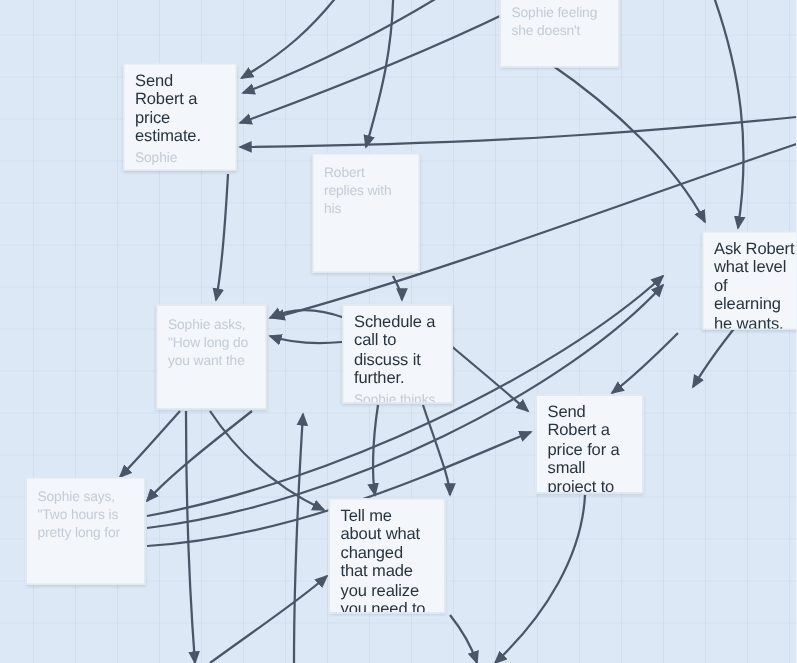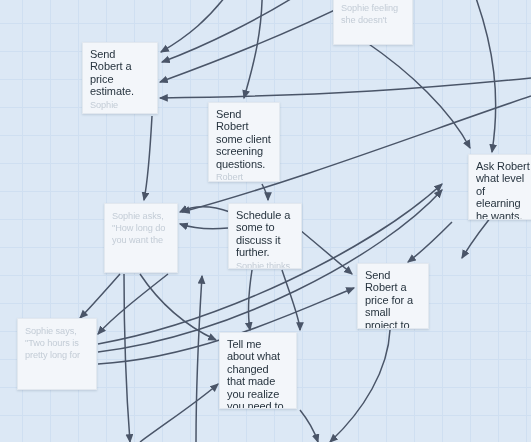--- a/index.html
+++ b/index.html
@@ -95,32 +95,31 @@
   <div id="node-layer">
       <div class="node" style="left: 333px; top: -30px; width: 80px; height: 75px;">
         <div class="node-title">the course length.</div>
         <div class="node-sub">Sophie feeling she doesn't</div>
       </div>
       <div class="node" style="left: 82px; top: 42px; width: 76px; height: 72px;">
         <div class="node-title">Send Robert a price estimate.</div>
         <div class="node-sub">Sophie provides a fixed-price quote based on</div>
       </div>
       <div class="node" style="left: 208px; top: 102px; width: 72px; height: 80px;">
-        <div class="node-title">Send Robert some client screening questions.</div>
         <div class="node-sub">Robert replies with his</div>
       </div>
       <div class="node" style="left: 468px; top: 154px; width: 70px; height: 66px;">
         <div class="node-title">Ask Robert what level of elearning he wants.</div>
         <div class="node-sub">Sophie is feeling better</div>
       </div>
       <div class="node" style="left: 104px; top: 203px; width: 74px; height: 70px;">
         <div class="node-sub">Sophie asks, "How long do you want the</div>
       </div>
       <div class="node" style="left: 228px; top: 203px; width: 74px; height: 66px;">
-        <div class="node-title">Schedule a some to discuss it further.</div>
+        <div class="node-title">Schedule a call to discuss it further.</div>
         <div class="node-sub">Sophie thinks these responses all</div>
       </div>
       <div class="node" style="left: 357px; top: 263px; width: 72px; height: 66px;">
         <div class="node-title">Send Robert a price for a small project to start.</div>
       </div>
       <div class="node" style="left: 17px; top: 318px; width: 80px; height: 72px;">
         <div class="node-sub">Sophie says, "Two hours is pretty long for</div>
       </div>
       <div class="node" style="left: 219px; top: 332px; width: 78px; height: 77px;">
         <div class="node-title">Tell me about what changed that made you realize you need to move to online</div>

